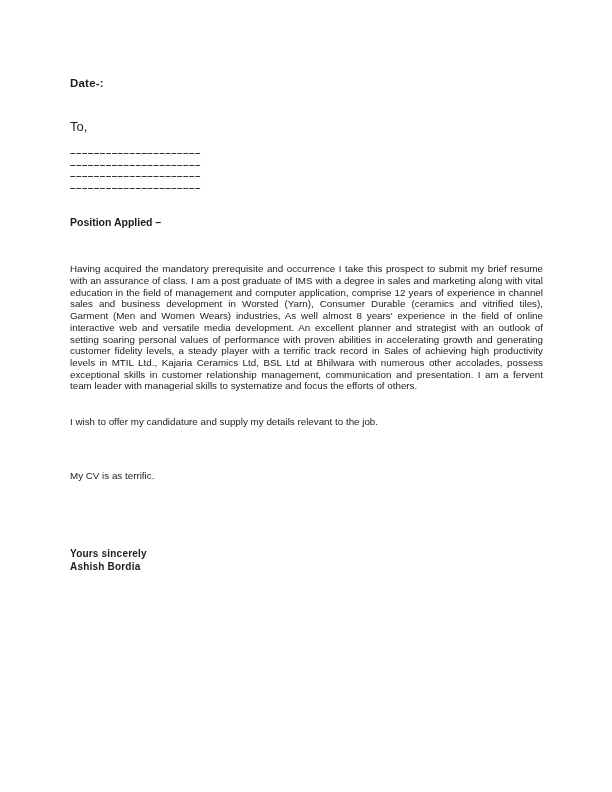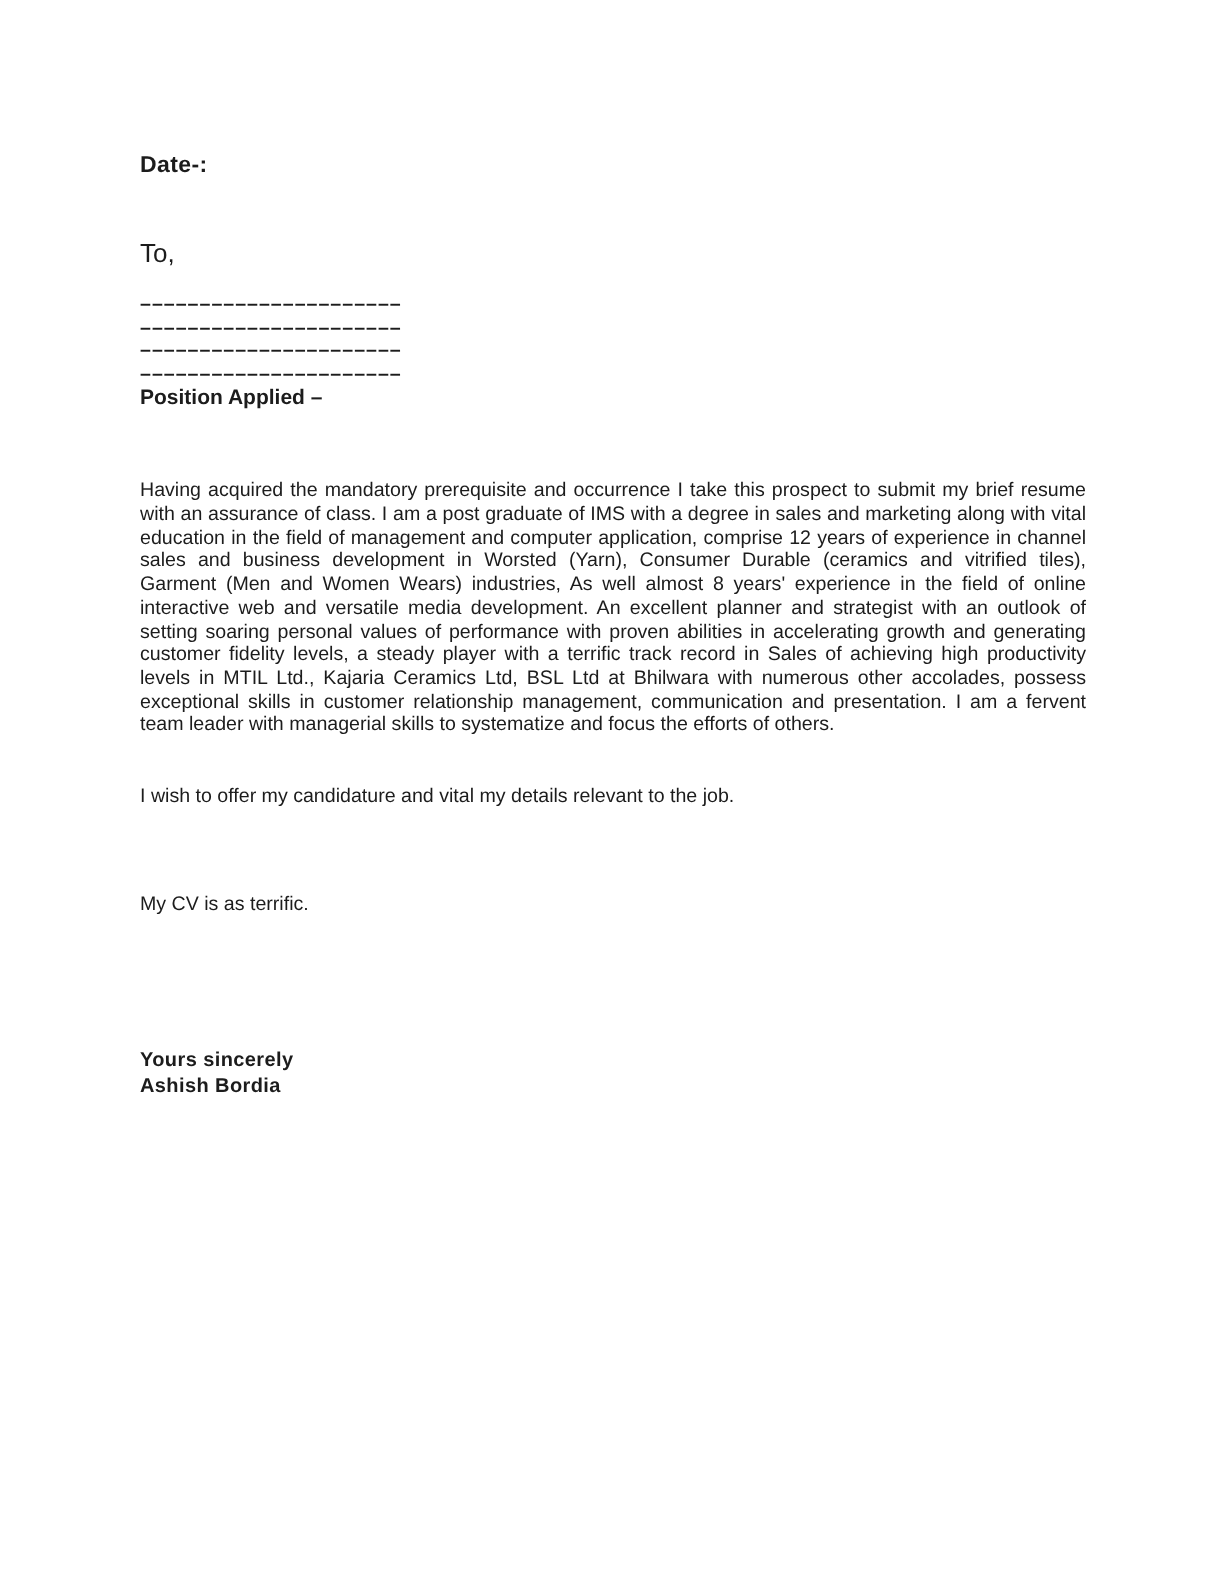--- a/index.html
+++ b/index.html
@@ -27,20 +27,21 @@
   }
   .address-block {
     margin-top: 14px;
     font-size: 9.8px;
     line-height: 11.6px;
     font-weight: bold;
     letter-spacing: 0.5px;
     white-space: nowrap;
   }
   .position-line {
+    margin-top: 23px;
     font-size: 10.5px;
     font-weight: bold;
     line-height: 13px;
     display: flex;
     white-space: nowrap;
     overflow: hidden;
   }
   .position-label { padding-right: 4px; flex: 0 0 auto; }
   .position-blank { flex: 1 1 auto; overflow: hidden; }
   .body-paragraph {
@@ -88,21 +89,21 @@
     <div>––––––––––––––––––––––</div>
     <div>––––––––––––––––––––––</div>
   </div>
 
   <div class="position-line">
     <span class="position-label">Position Applied –</span>
   </div>
 
   <div class="body-paragraph">Having acquired the mandatory prerequisite and occurrence I take this prospect to submit my brief resume with an assurance of class. I am a post graduate of IMS with a degree in sales and marketing along with vital education in the field of management and computer application, comprise 12 years of experience in channel sales and business development in Worsted (Yarn), Consumer Durable (ceramics and vitrified tiles), Garment (Men and Women Wears) industries, As well almost 8 years' experience in the field of online interactive web and versatile media development. An excellent planner and strategist with an outlook of setting soaring personal values of performance with proven abilities in accelerating growth and generating customer fidelity levels, a steady player with a terrific track record in Sales of achieving high productivity levels in MTIL Ltd., Kajaria Ceramics Ltd, BSL Ltd at Bhilwara with numerous other accolades, possess exceptional skills in customer relationship management, communication and presentation. I am a fervent team leader with managerial skills to systematize and focus the efforts of others.</div>
 
-  <div class="candidature-line">I wish to offer my candidature and vital my details relevant to the job.</div>
+  <div class="candidature-line">I wish to offer my candidature and supply my details relevant to the job.</div>
 
   <div class="enclosure-line">My CV is as terrific.</div>
 
   <div class="closing-line">Yours sincerely</div>
 
   <div class="signature-name">Ashish Bordia</div>
 
 </div>
 
 </body></html>

